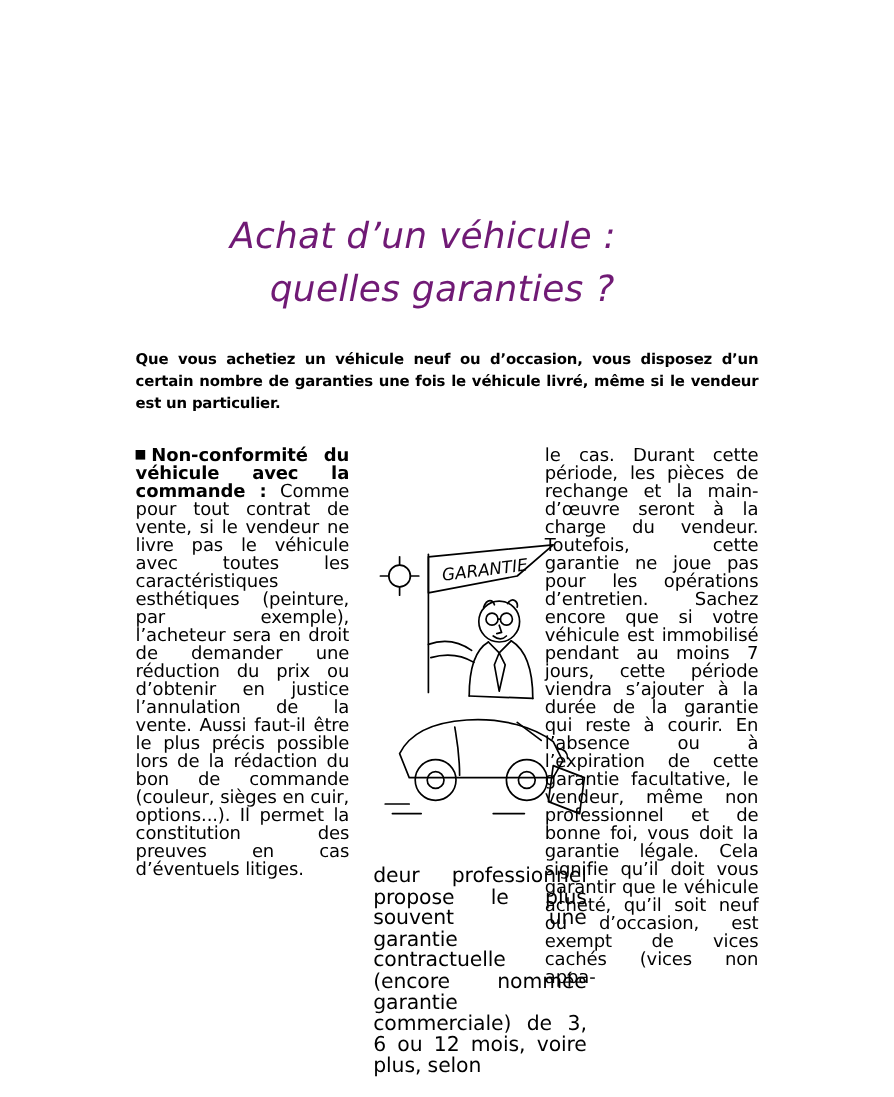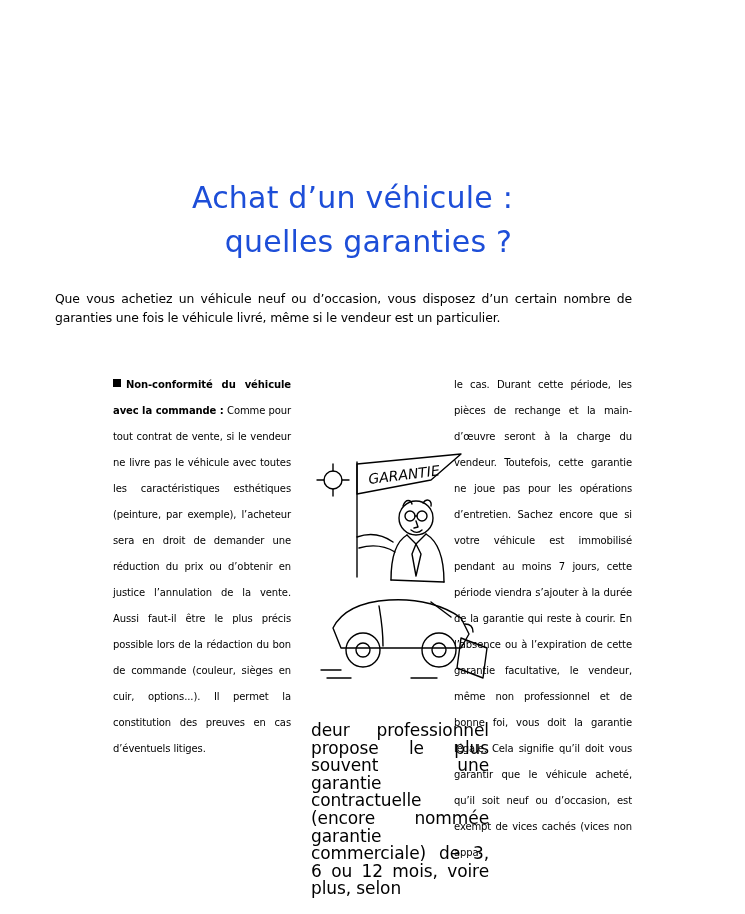--- a/index.html
+++ b/index.html
@@ -21,48 +21,49 @@
     box-sizing: border-box;
   }
   .title-block {
     padding-top: 176px;
     text-align: center;
     padding-right: 40px;
   }
   .title-line {
     font-family: "DejaVu Sans", sans-serif;
     font-size: 30px;
+    font-style: italic;
     font-weight: 400;
     letter-spacing: 0.2px;
     line-height: 44px;
-    color: #1d4ed8;
+    color: #701a75;
   }
   .title-line-2 {
     padding-left: 32px;
   }
   .lede {
-    margin: 26px 113px 0 55px;
+    margin: 26px 113px 0 113px;
     font-size: 12.4px;
-    font-weight: normal;
+    font-weight: bold;
     line-height: 18.5px;
     text-align: justify;
     letter-spacing: -0.15px;
   }
   .columns {
     position: absolute;
     top: 372px;
     left: 113px;
     width: 520px;
   }
   .col {
     position: absolute;
     top: 0;
     width: 178px;
-    font-size: 10px;
-    line-height: 26px;
+    font-size: 15px;
+    line-height: 15px;
     text-align: justify;
     letter-spacing: -0.1px;
   }
   .col-left { left: 0; }
   .col-right { left: 341px; }
   .col p {
     margin: 0;
   }
   .sq {
     display: inline-block;

